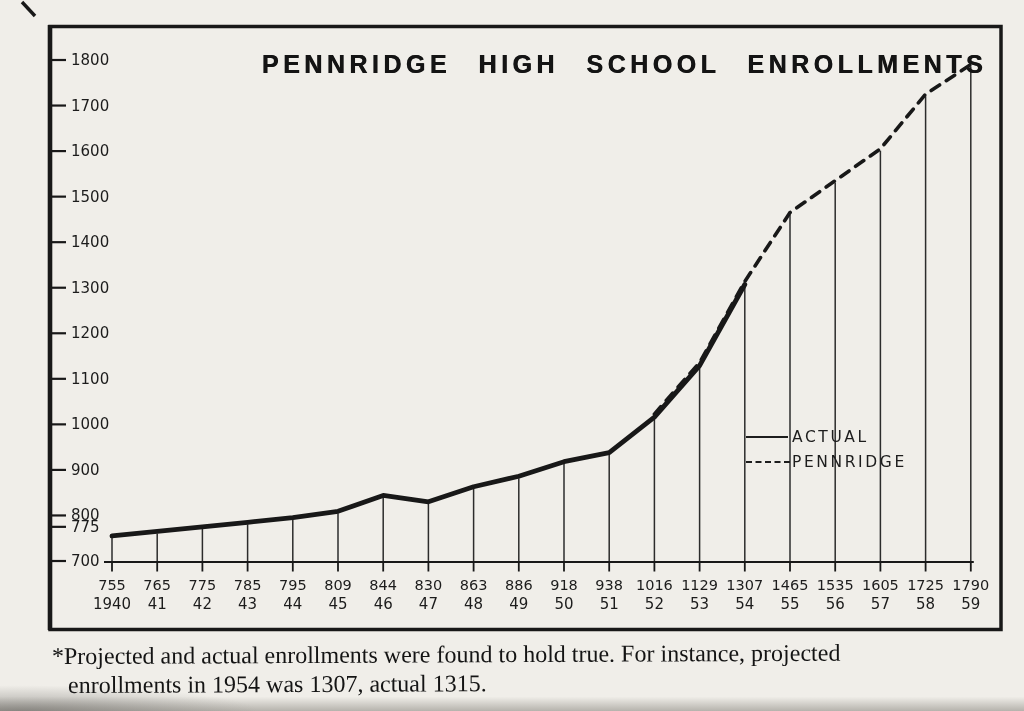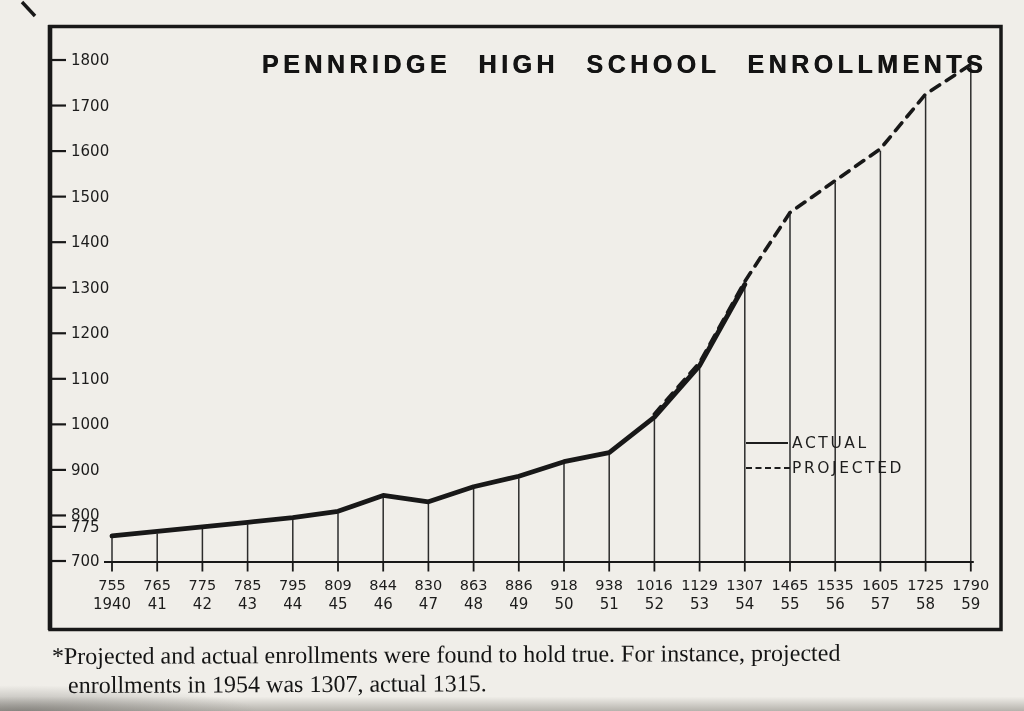--- a/index.html
+++ b/index.html
@@ -22,21 +22,21 @@
     text-align:right;
     font-family:"Liberation Sans","DejaVu Sans",sans-serif;
     font-weight:bold;font-size:25px;letter-spacing:4.5px;word-spacing:16px;
     color:#141414;
     transform:translateX(-14px);
     text-shadow:0.6px 0 #141414;
   }
   svg#chart-svg{position:absolute;left:0;top:0;}
   .legend{
     position:absolute;left:746px;top:428px;
-    display:flex;flex-direction:column;gap:7px;margin-top:6px;
+    display:flex;flex-direction:column;gap:7px;
   }
   .legend-row{display:flex;align-items:center;}
   .legend-swatch-solid{width:42px;height:0;border-top:2.6px solid #1d1d1d;margin-right:4px;}
   .legend-swatch-dashed{width:44px;height:0;border-top:2.6px dashed #1d1d1d;margin-right:2px;}
   .legend-label{
     font-size:15.5px;letter-spacing:2.6px;color:#1d1d1d;
     font-family:"DejaVu Sans",sans-serif;
   }
   .caption{
     position:absolute;left:52px;top:640px;width:962px;
@@ -166,21 +166,21 @@
 
 <div class="chart-title">PENNRIDGE HIGH SCHOOL ENROLLMENTS</div>
 
 <div class="legend">
   <div class="legend-row">
     <span class="legend-swatch-solid"></span>
     <span class="legend-label">ACTUAL</span>
   </div>
   <div class="legend-row">
     <span class="legend-swatch-dashed"></span>
-    <span class="legend-label">PROJECTED</span>
+    <span class="legend-label">PENNRIDGE</span>
   </div>
 </div>
 
 <div class="caption">
   <div class="line1">*Projected and actual enrollments were found to hold true. For instance, projected</div>
   <div class="line2">enrollments in 1954 was 1307, actual 1315.</div>
 </div>
 
 <div class="scan-shadow-bottom"></div>
 <div class="scan-shadow-corner"></div>

